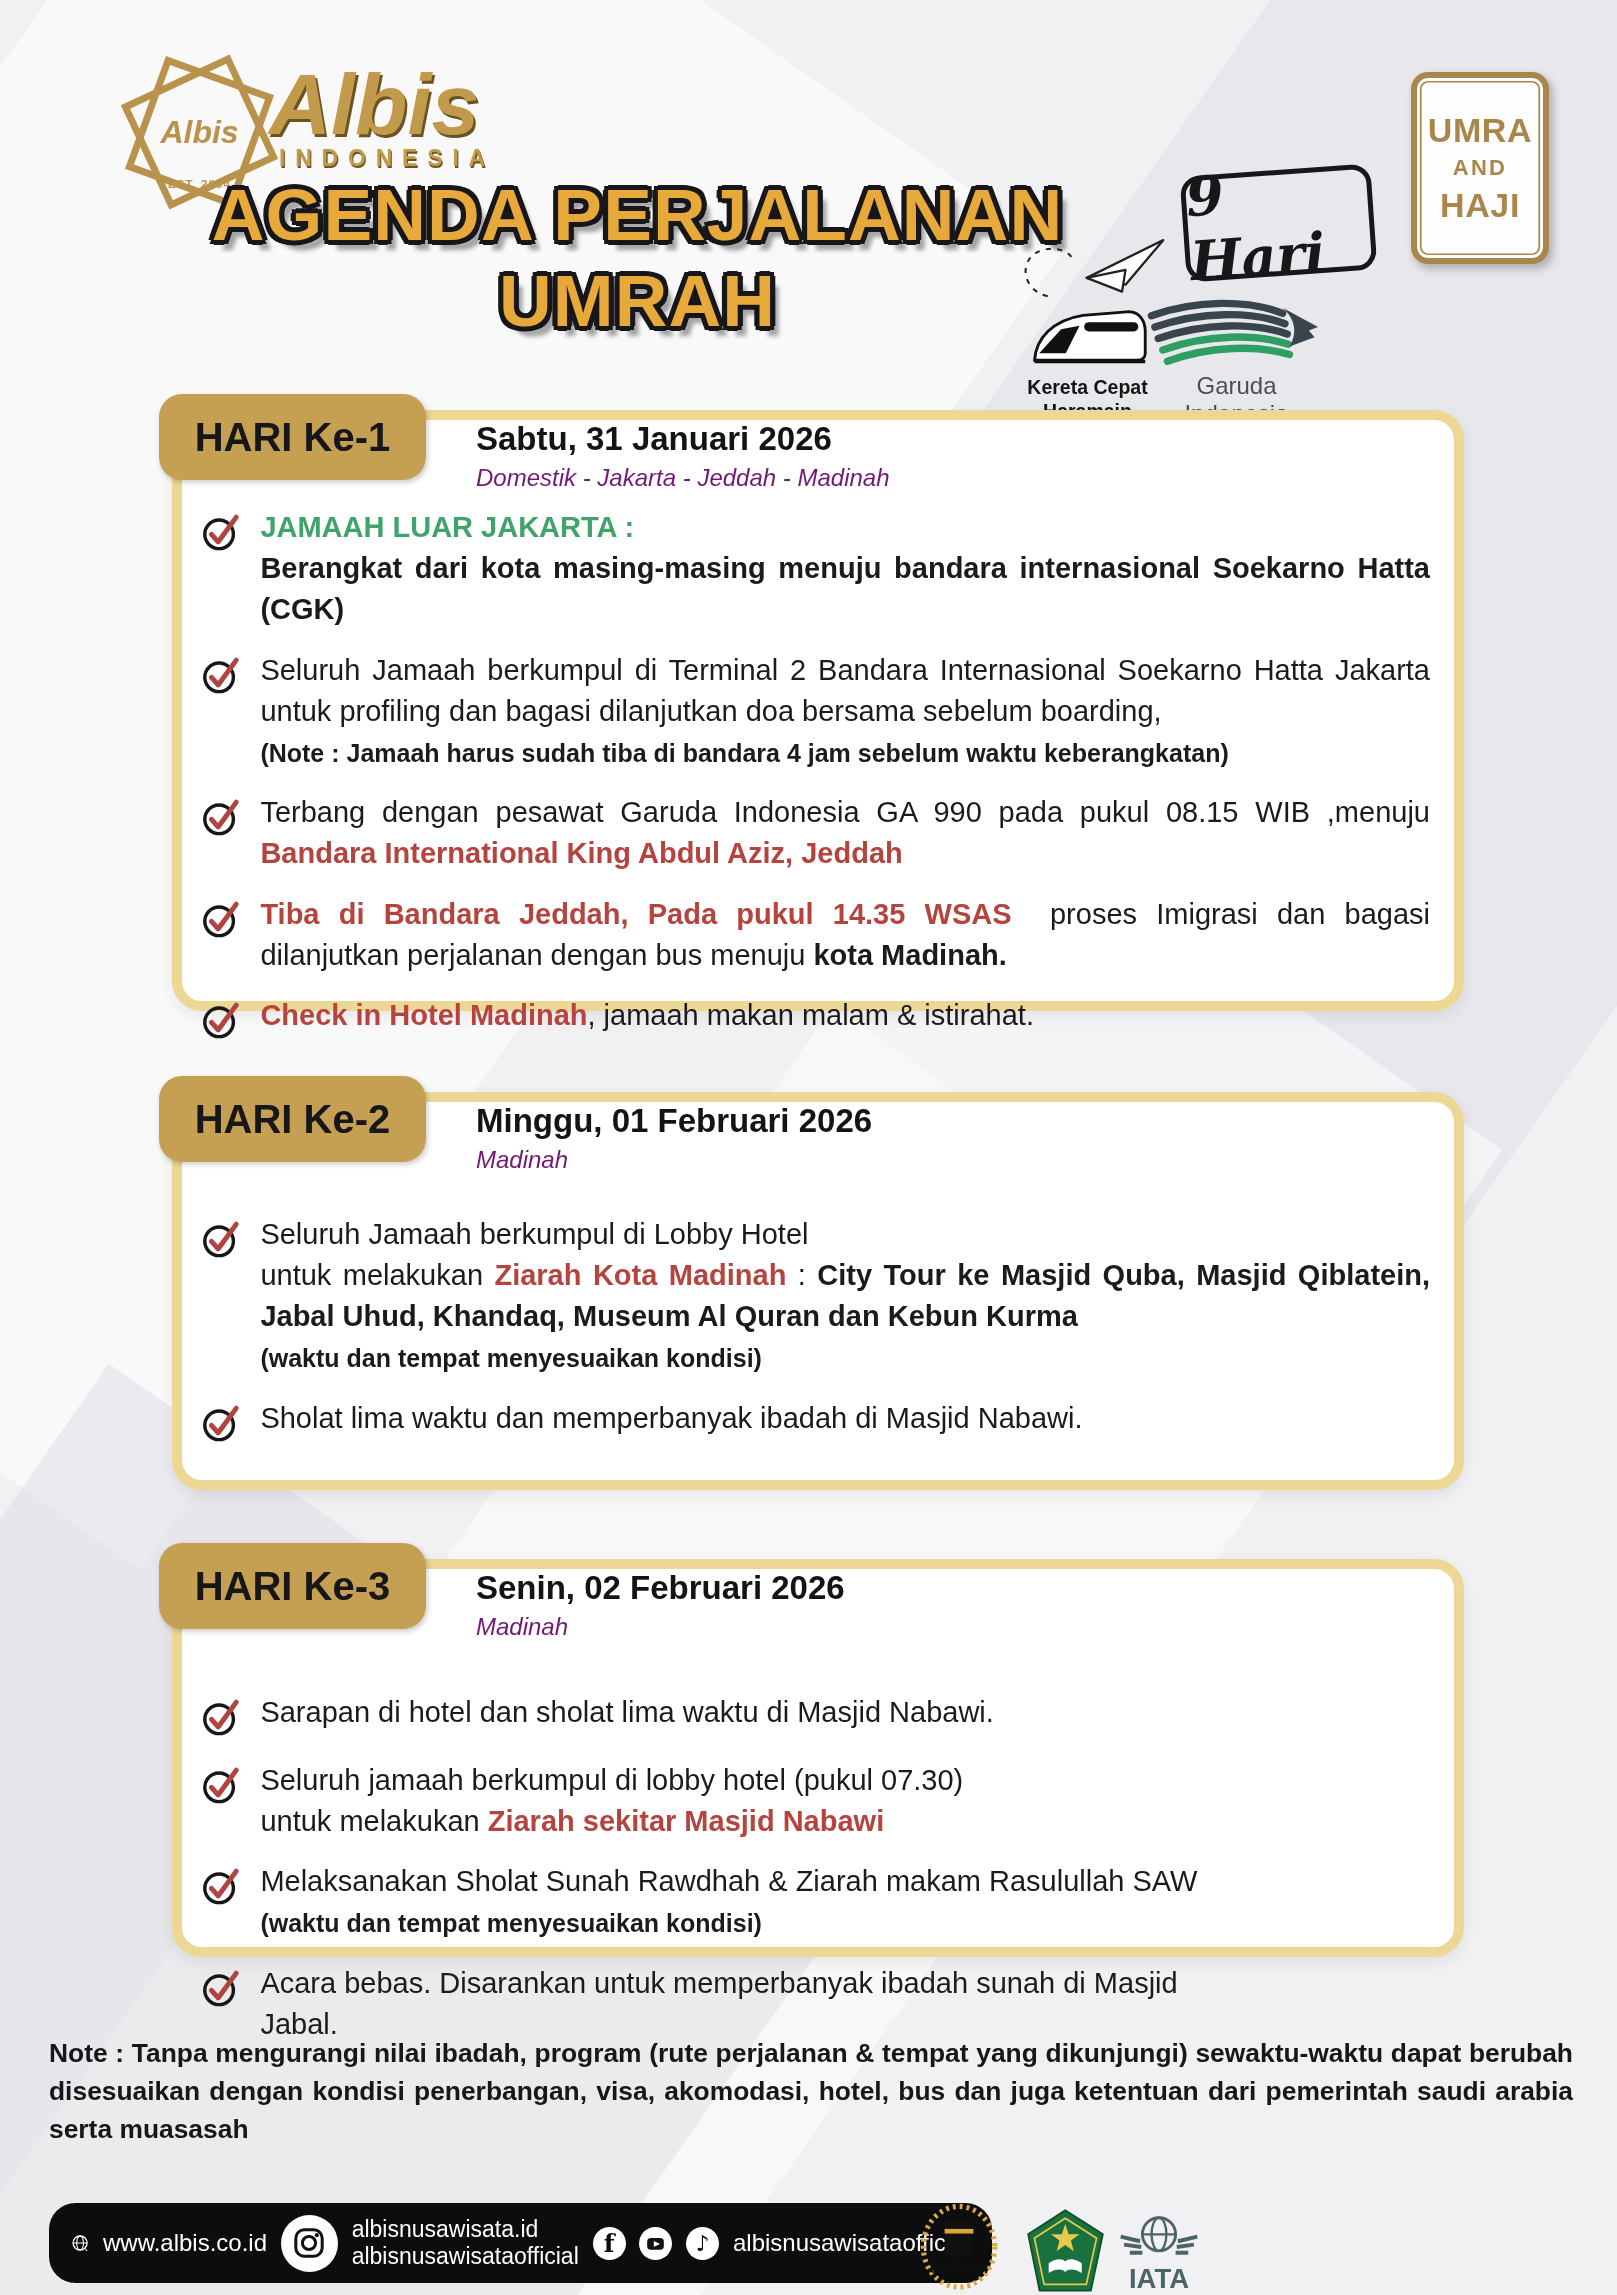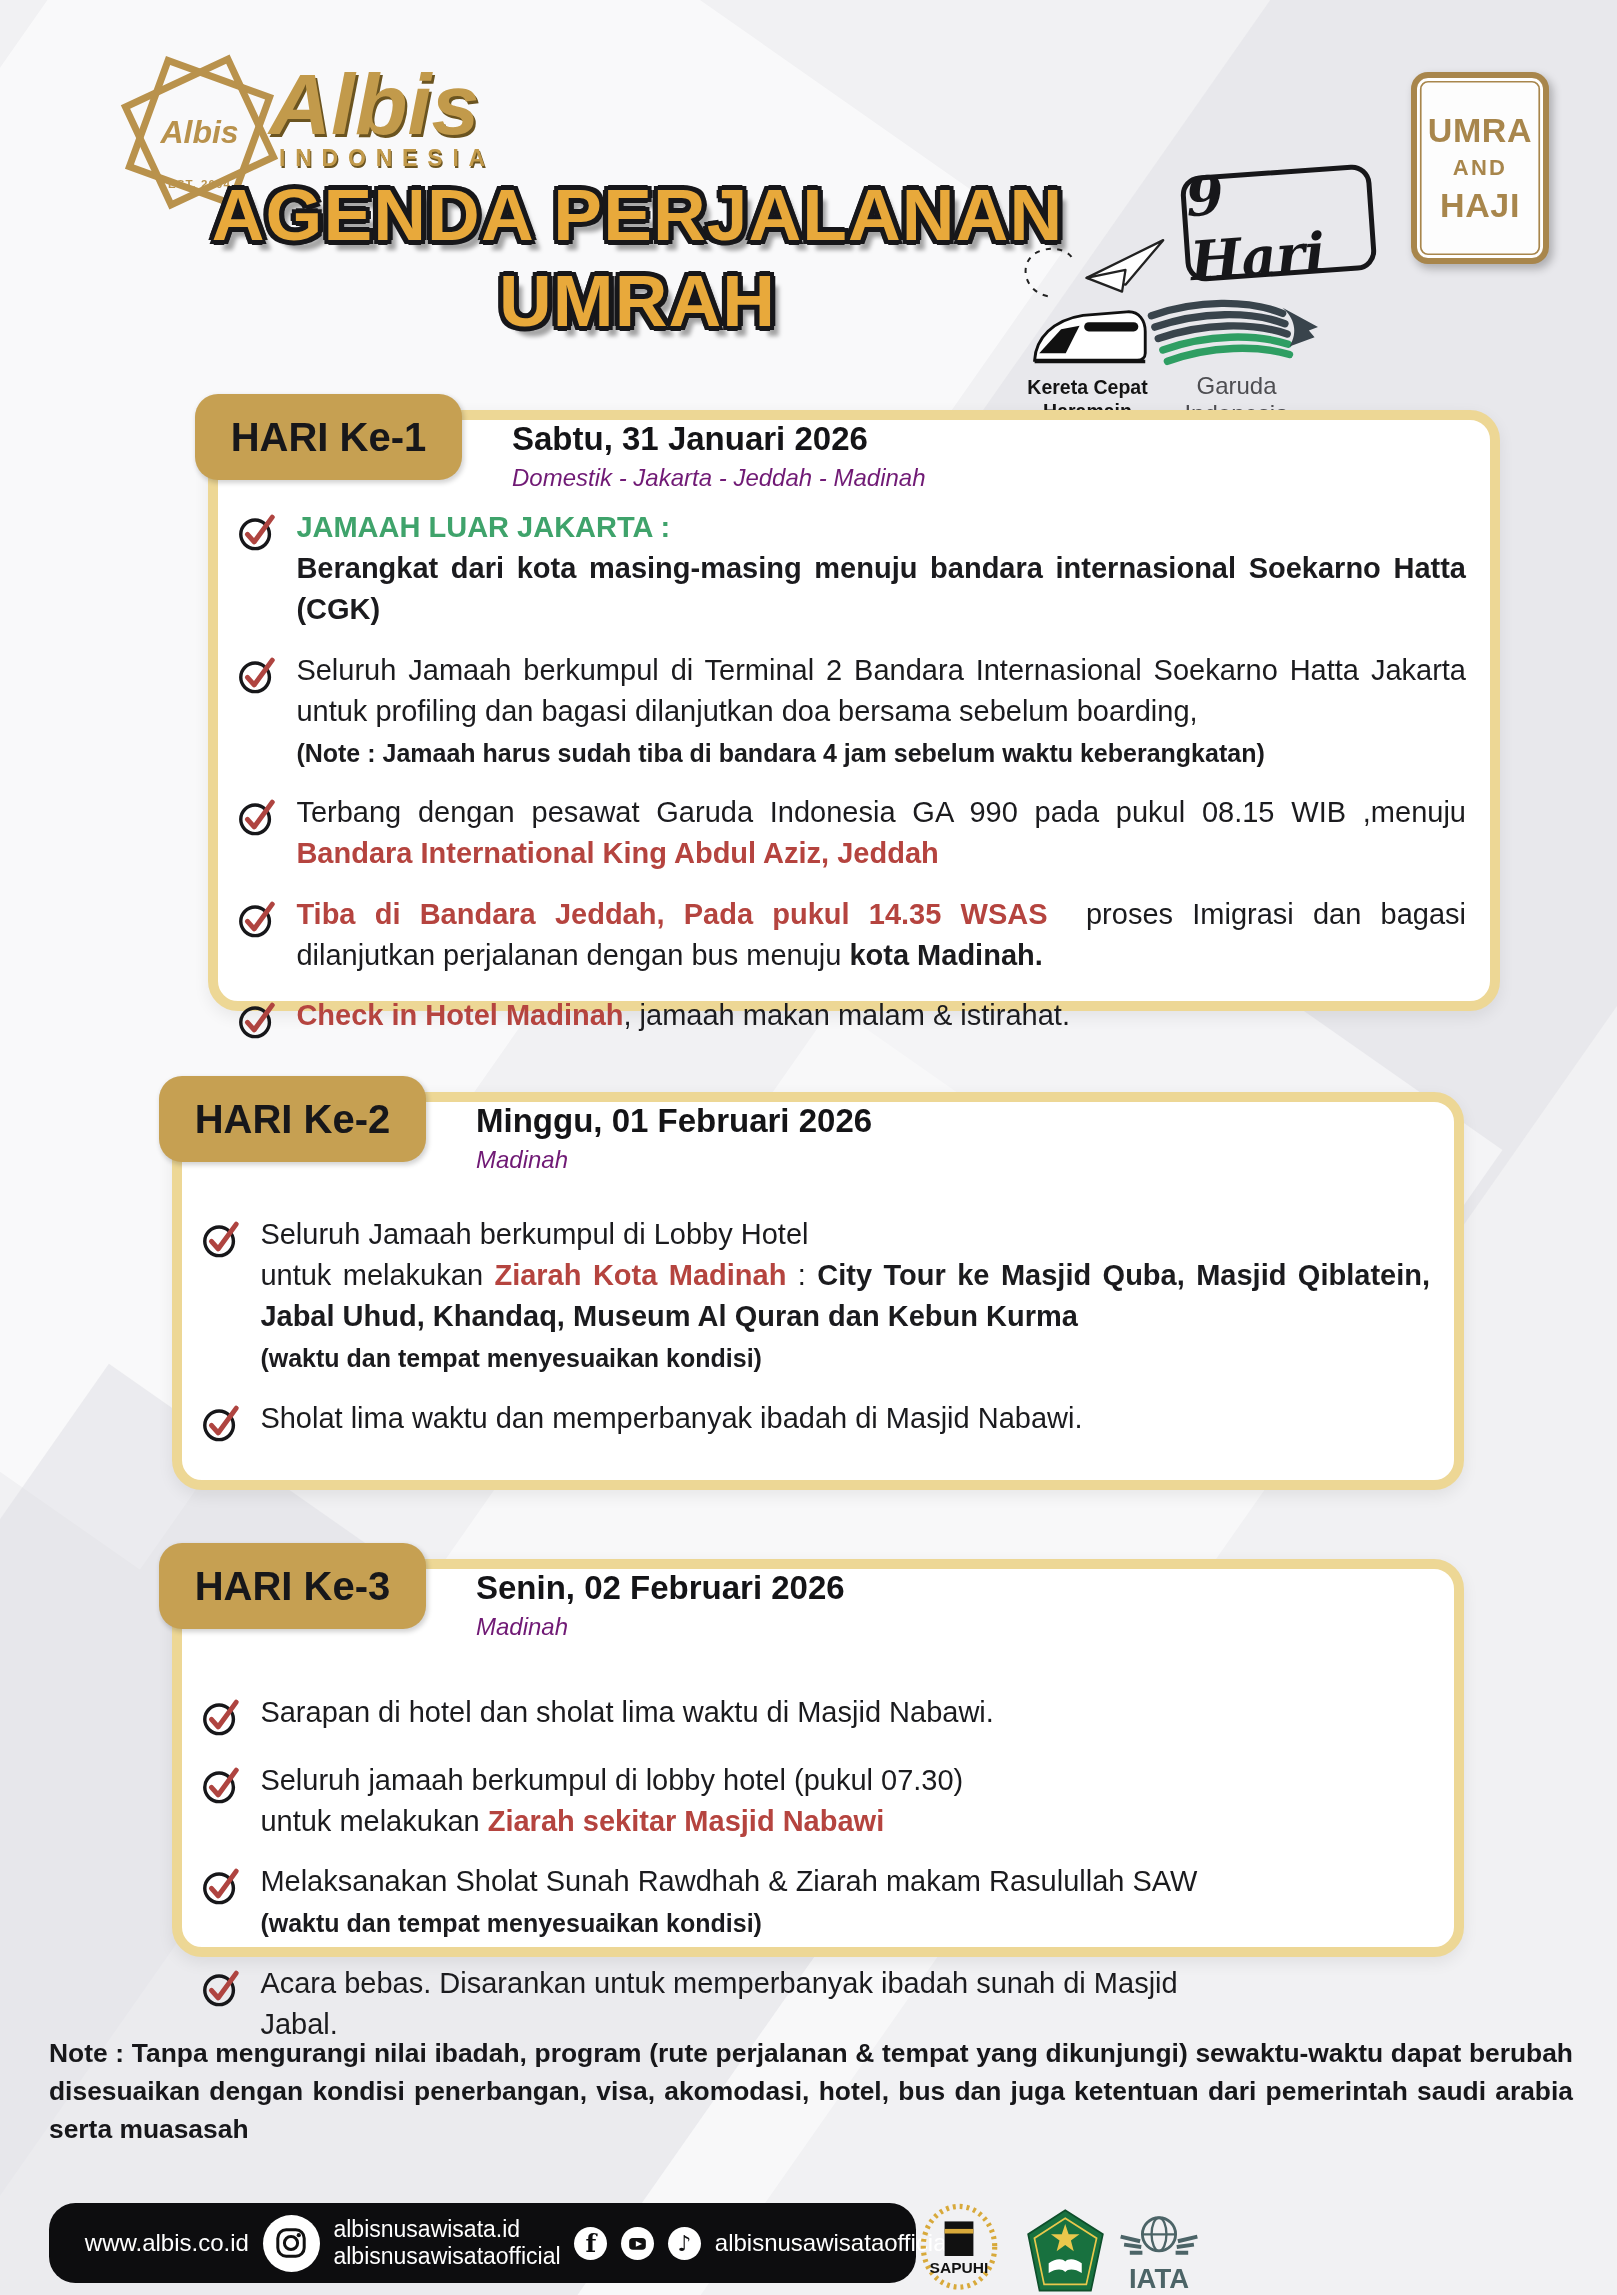--- a/index.html
+++ b/index.html
@@ -48,21 +48,21 @@
       border:6.3px solid #A8864C;border-radius:17px;box-sizing:border-box;
       box-shadow:inset 0 0 0 2.9px #fff,inset 0 0 0 4.6px #A8864C, 3.4px 4.6px 8px rgba(0,0,0,.25);
       display:flex;flex-direction:column;align-items:center;justify-content:center;gap:4.6px;
       color:#A8864C;font-weight:700;}
   .corner .l1,.corner .l3{font-size:34px;letter-spacing:0.6px;}
   .corner .l2{font-size:22px;letter-spacing:2.3px;}
 
   
   .card{position:absolute;left:172px;width:1292px;background:#fff;border:10.3px solid #EDD795;
       border-radius:30px;box-sizing:border-box;box-shadow:0 5.7px 16px rgba(0,0,0,.07);}
-  .card1{top:410px;height:601px;margin-left:36px;}
+  .card1{top:410px;height:601px;}
   .card2{top:1092px;height:398px;}
   .card3{top:1559px;height:398px;}
   .day-label{position:absolute;left:-23px;top:-26px;width:267px;height:86px;background:#C6A052;
       border-radius:23px;display:flex;align-items:center;justify-content:center;
       font-weight:700;font-size:40px;color:#17171a;box-shadow:1.7px 2.9px 5.7px rgba(0,0,0,.18);}
   .day-header{position:absolute;left:294px;top:-2.3px;}
   .day-date{font-weight:700;font-size:33px;line-height:41px;color:#141417;}
   .day-sub{font-style:italic;font-size:24px;line-height:33px;color:#701a75;margin-top:2.3px;}
   .bullets{position:absolute;left:18.4px;right:24px;}
   .card1 .bullets{top:87px;}
@@ -75,21 +75,21 @@
   .seg-bold{font-weight:700;}
   .seg-green{font-weight:700;color:#3FA36B;}
   .seg-red{font-weight:700;color:#B5443F;}
   .seg-note{font-weight:700;font-size:25px;line-height:36px;}
 
   
   .note{position:absolute;left:49px;top:2034px;width:1524px;font-weight:700;font-size:26.4px;
       line-height:38px;text-align:justify;color:#17171a;}
 
   
-  .fbar{position:absolute;left:49px;top:2203px;width:867px;height:80px;background:#0d0d0f;
+  .fbar{position:absolute;left:49px;top:2203px;width:943px;height:80px;background:#0d0d0f;
       border-radius:26.4px;display:flex;align-items:center;gap:13.8px;padding:0 22px;box-sizing:border-box;color:#fff;}
   .fbar .website{font-size:24px;}
   .ig-badge{width:57px;height:57px;border-radius:50%;background:#fff;display:flex;align-items:center;justify-content:center;flex:0 0 57px;}
   .ig-handles{font-size:23px;line-height:27.5px;}
   .sicon{width:33px;height:33px;border-radius:50%;background:#fff;color:#0d0d0f;display:flex;
       align-items:center;justify-content:center;flex:0 0 33px;}
   .sicon.fb{font-family:"DejaVu Serif",serif;font-weight:700;font-size:25px;}
   .sicon.tk{font-family:"DejaVu Sans",sans-serif;font-weight:700;font-size:22px;}
   .fbar .handle{font-size:24px;}
   .sapuhi{position:absolute;left:910px;top:2203px;width:98px;height:91px;}

